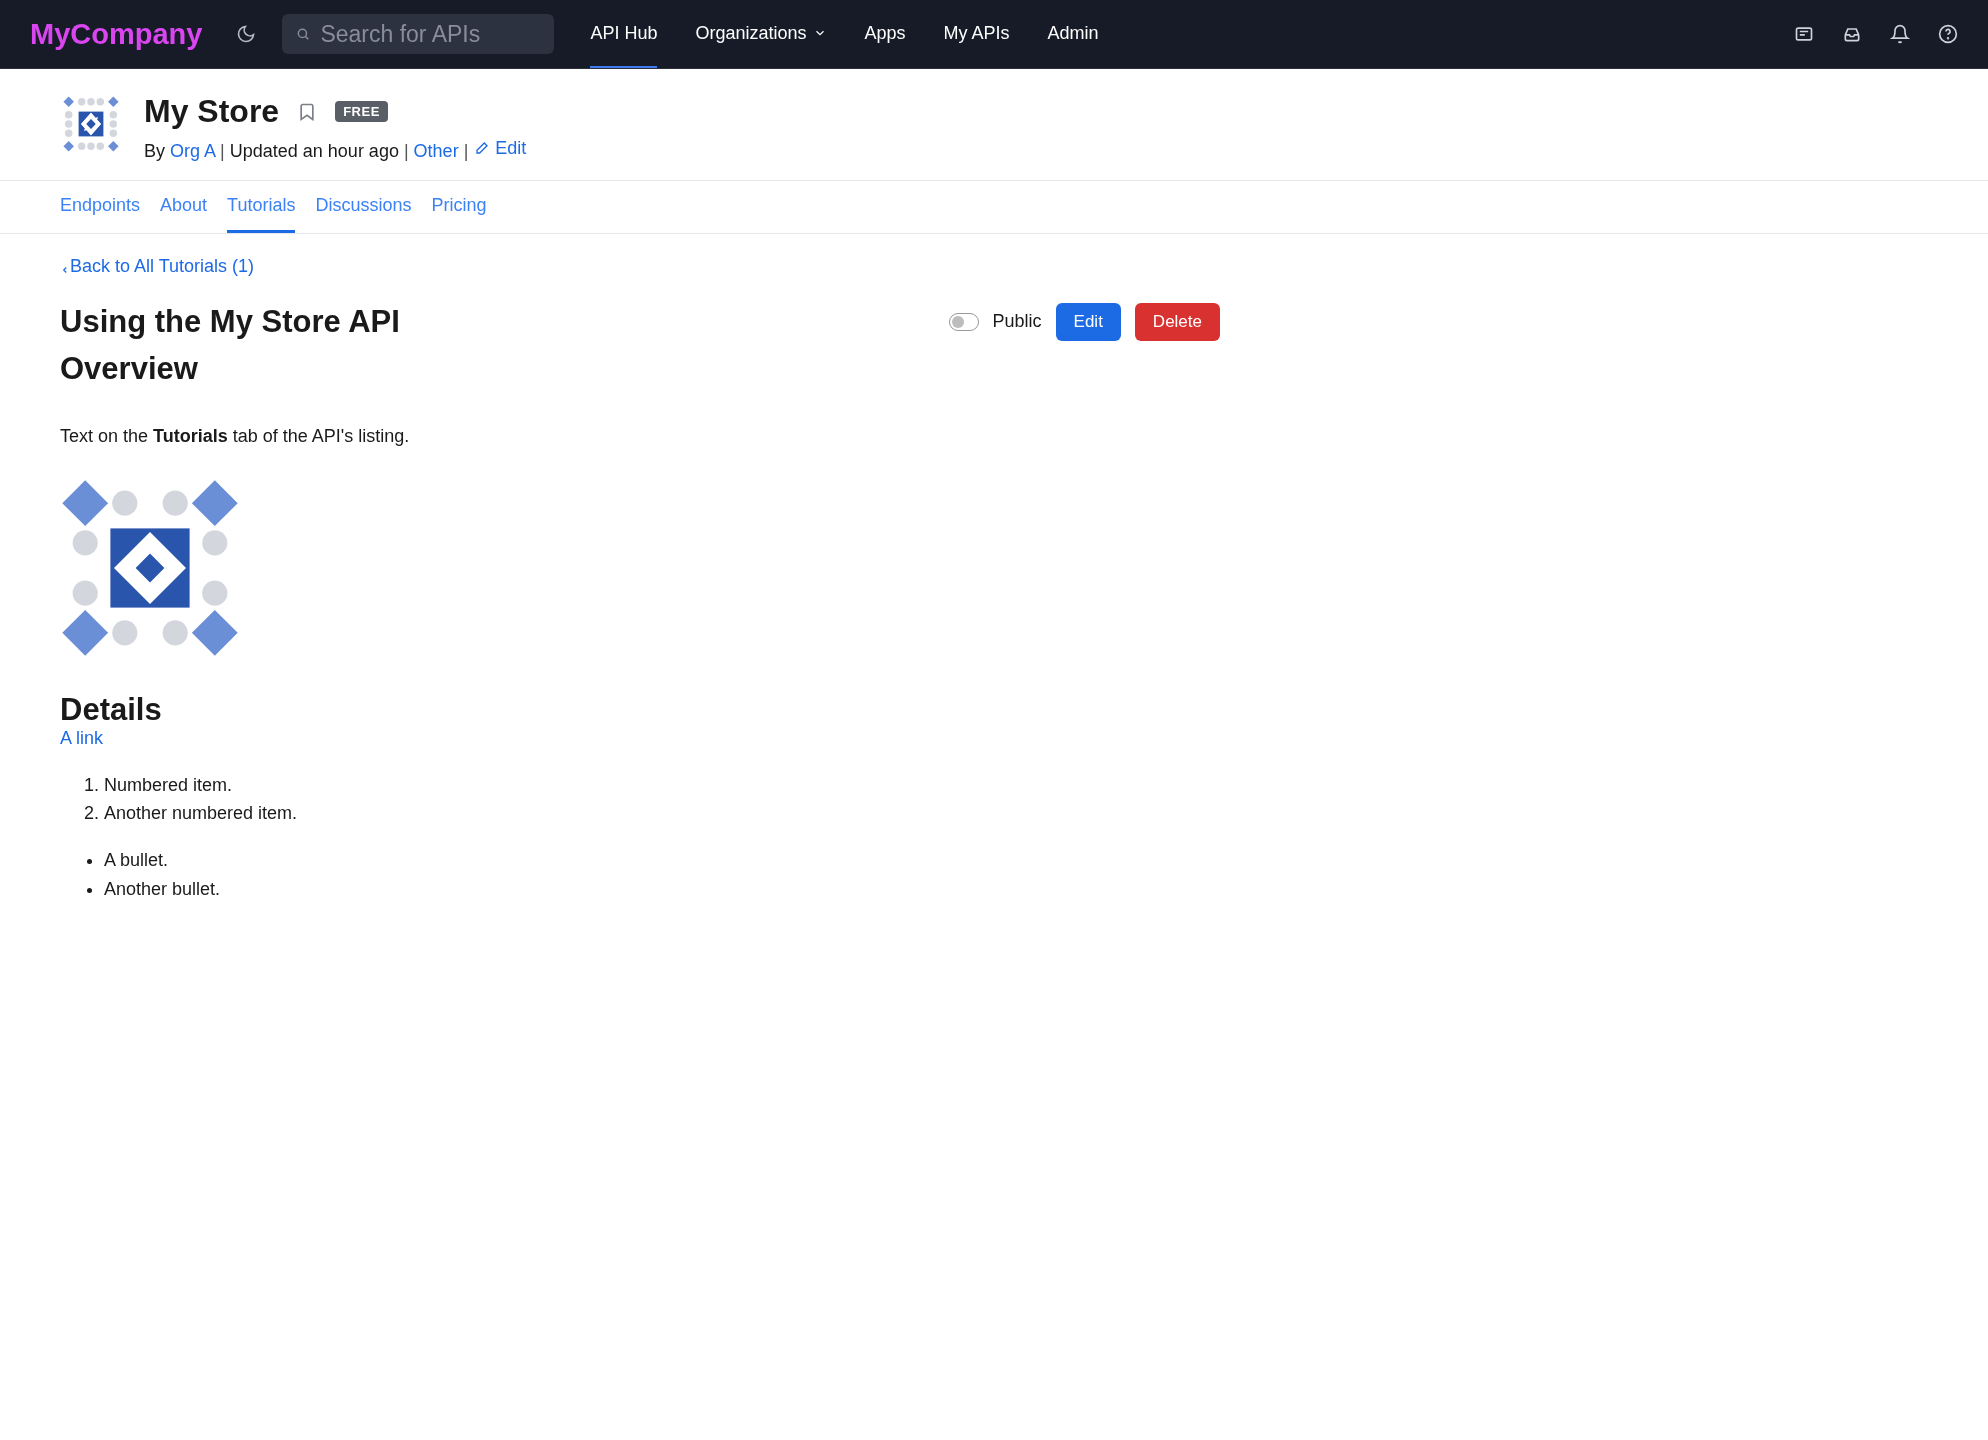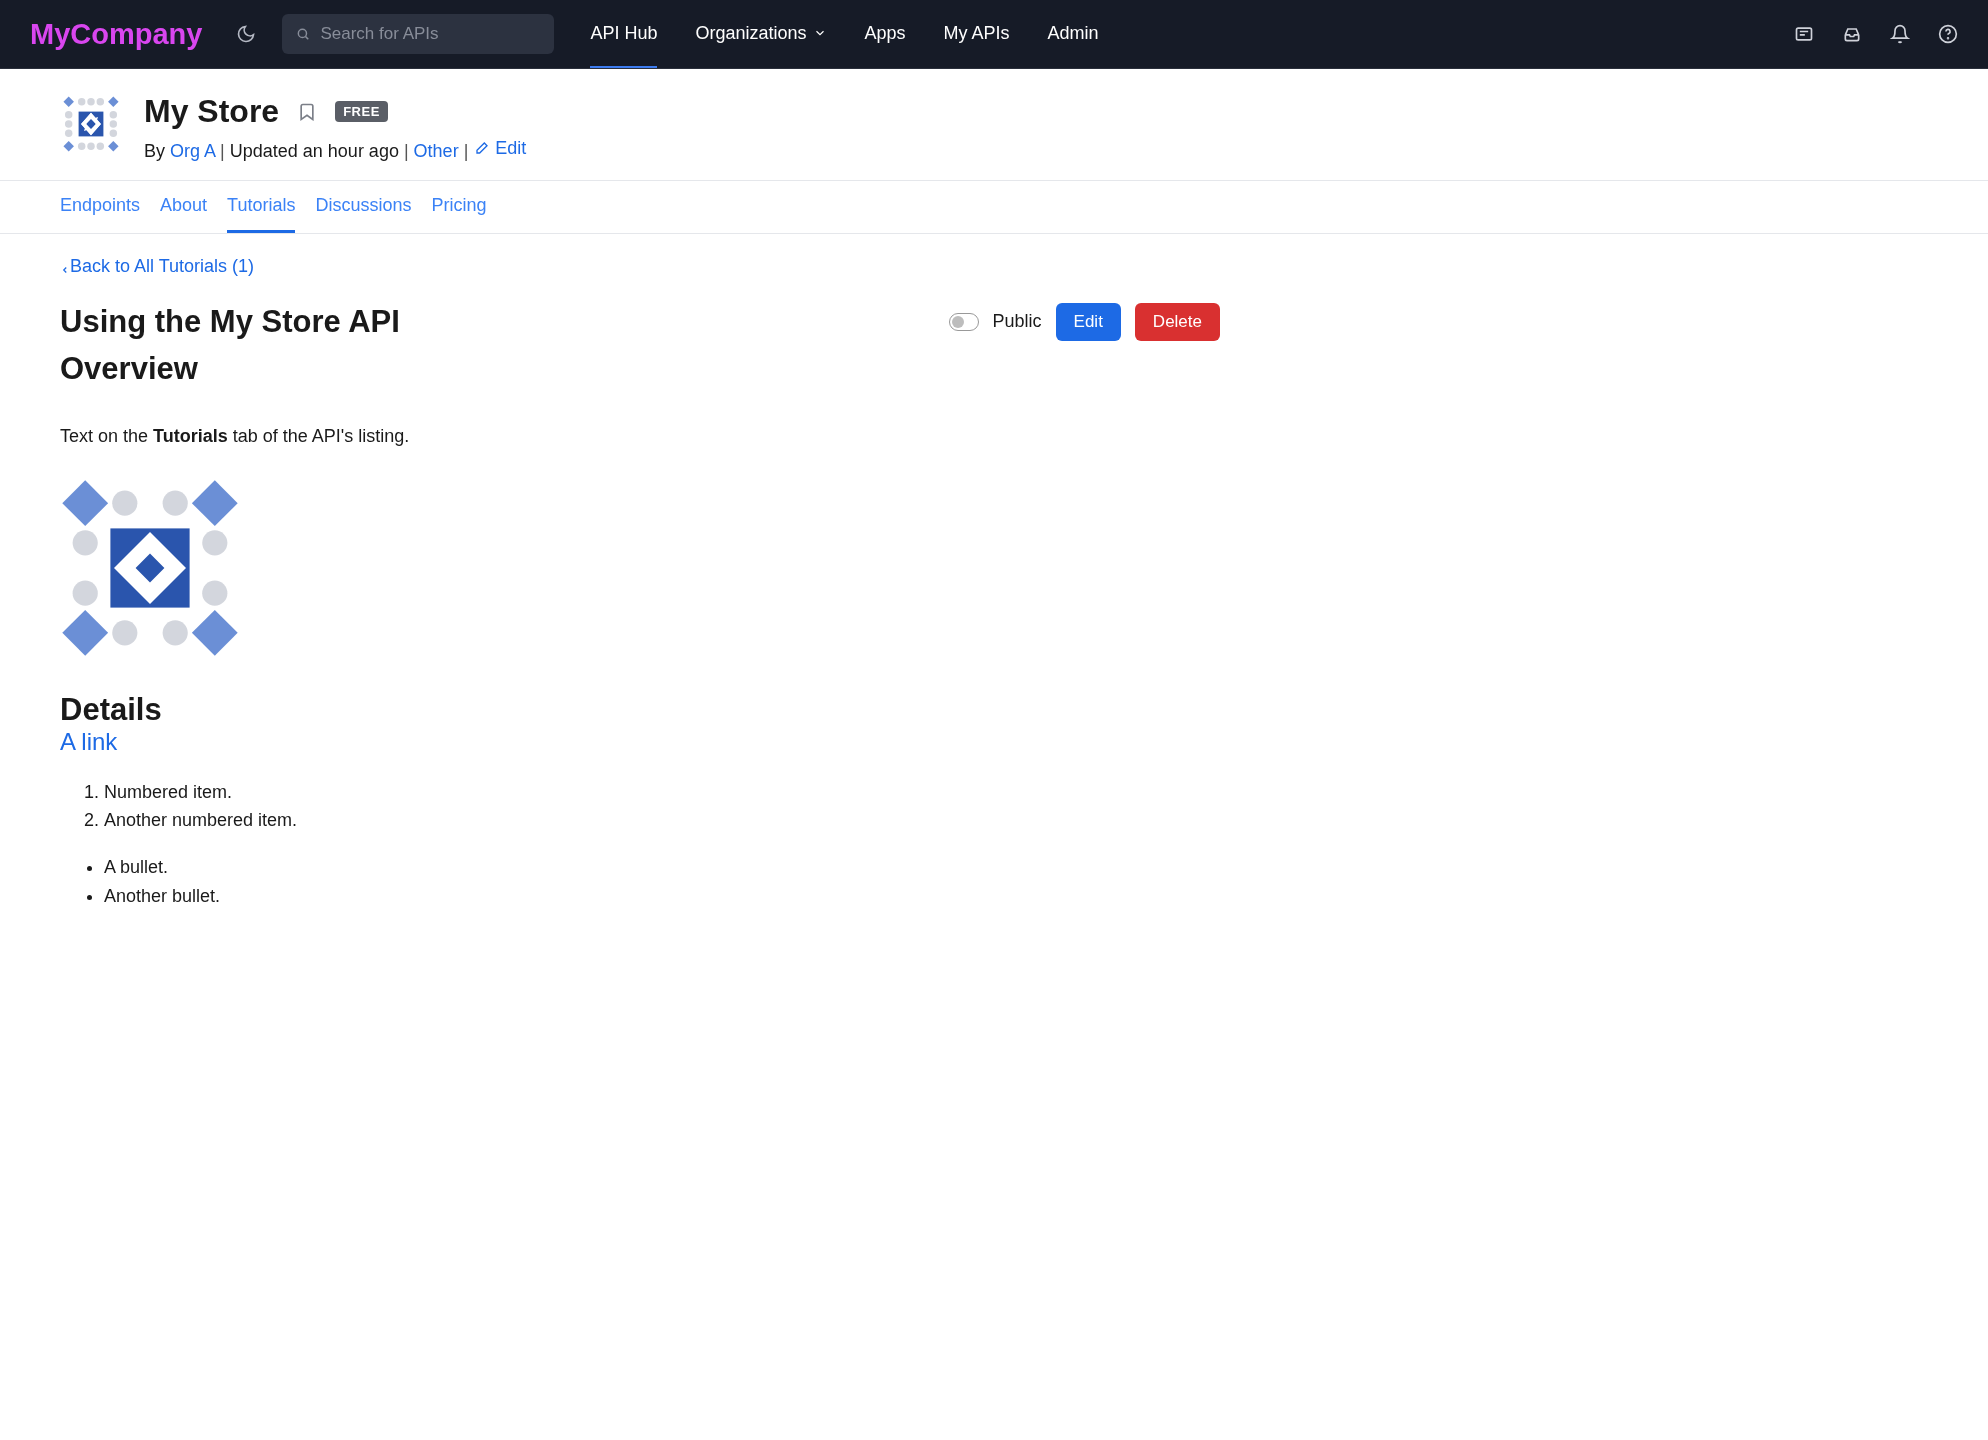--- a/index.html
+++ b/index.html
@@ -3,21 +3,21 @@
   <meta charset="utf-8">
   <style>
     * { margin: 0; padding: 0; box-sizing: border-box; }
     body { font-family: -apple-system, BlinkMacSystemFont, "Segoe UI", Helvetica, Arial, sans-serif; color: #1a1a1a; background: #fff; }
 
     
     .topnav { background: #161b27; height: 69px; display: flex; align-items: center; padding: 0 30px; gap: 20px; border-bottom: 1px solid #2a2f3b; }
     .brand { color: #d946ef; font-size: 29px; font-weight: 700; margin-right: 8px; }
     .theme-btn { background: none; border: none; cursor: pointer; display: flex; align-items: center; justify-content: center; padding: 6px; }
     .search-wrap { background: #2c3240; border-radius: 6px; display: flex; align-items: center; padding: 0 14px; height: 40px; width: 272px; gap: 10px; }
-    .search-input { background: transparent; border: none; outline: none; color: #ec4899; font-size: 17px; width: 100%; }
+    .search-input { background: transparent; border: none; outline: none; color: #ec4899; font-size: 23px; width: 100%; }
     .search-input::placeholder { color: #888d99; }
     .nav-links { display: flex; align-items: center; gap: 38px; margin-left: 16px; }
     .nav-link { color: #fff; font-size: 18px; text-decoration: none; display: flex; align-items: center; gap: 6px; padding-bottom: 22px; padding-top: 22px; border-bottom: 2px solid transparent; cursor: pointer; }
     .nav-link.active { border-bottom-color: #3d7cf0; }
     .nav-right { margin-left: auto; display: flex; align-items: center; gap: 28px; }
     .icon-btn { background: none; border: none; cursor: pointer; display: flex; align-items: center; justify-content: center; }
 
     
     .api-header { display: flex; align-items: flex-start; gap: 22px; padding: 24px 60px 18px 60px; border-bottom: 1px solid #e5e7eb; }
     .api-logo { width: 62px; height: 62px; flex-shrink: 0; }
@@ -47,21 +47,21 @@
     .btn-primary { background: #1d6ae5; }
     .btn-danger { background: #d93030; }
 
     .section-h { font-size: 31px; font-weight: 600; margin-top: 10px; }
     .section-h.details { margin-top: 34px; }
     .para { font-size: 18px; margin-top: 36px; line-height: 1.5; }
     .illus { margin-top: 28px; width: 180px; height: 180px; }
 
     .italic { font-style: italic; font-size: 18px; margin-top: 16px; }
     .bold { font-weight: 700; font-size: 18px; }
-    .link-text { color: #1d6ae5; font-size: 24px; text-decoration: none; display: inline-block; cursor: pointer; }
+    .link-text { color: #1d6ae5; font-size: 18px; text-decoration: none; display: inline-block; cursor: pointer; }
 
     ol.numbered { margin-top: 22px; padding-left: 44px; font-size: 18px; line-height: 1.6; }
     ul.bullets { margin-top: 18px; padding-left: 44px; font-size: 18px; line-height: 1.6; list-style-type: disc; }
 
     
     svg { display: block; }
   </style>
 </head>
 <body>
 

